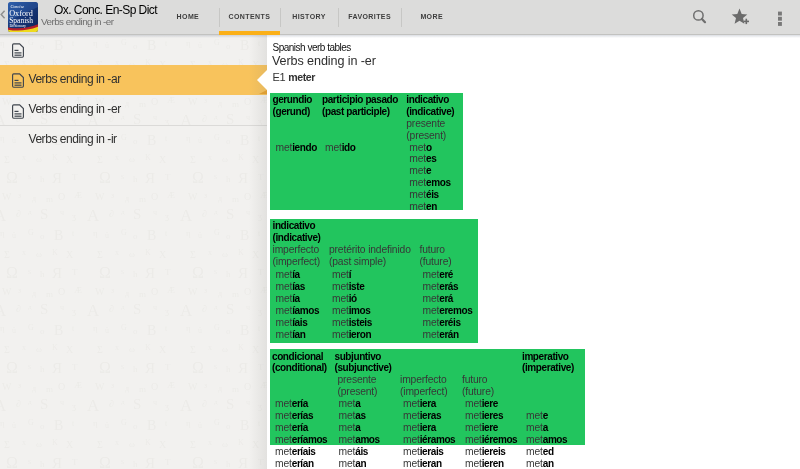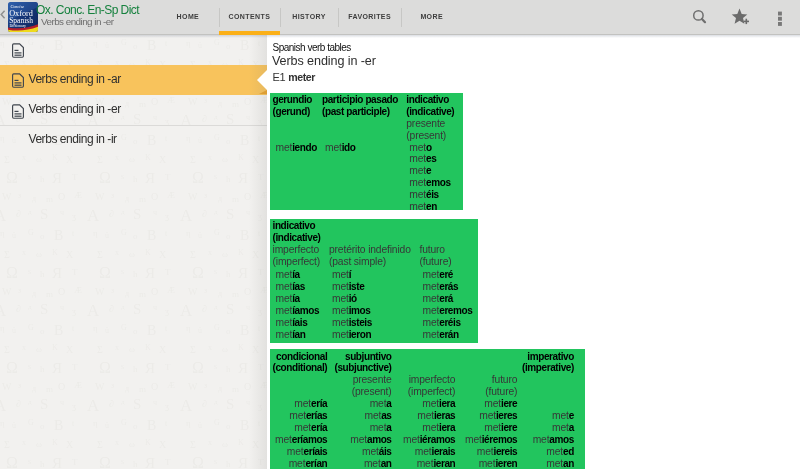--- a/index.html
+++ b/index.html
@@ -1,42 +1,42 @@
 <!DOCTYPE html>
 <html><head>
 <meta charset="utf-8">
 <style>
   html,body{margin:0;padding:0;}
   body{width:800px;height:469px;overflow:hidden;font-family:"Liberation Sans",sans-serif;}
   #page{position:relative;width:800px;height:469px;background:#fff;overflow:hidden;}
   .abs{position:absolute;}
   
   #bar{left:0;top:0;width:800px;height:34px;background:#dcdcdb;border-bottom:1px solid #c2c2c0;}
-  #title{left:36px;top:4.3px;font-size:12px;line-height:13px;color:#15803d;letter-spacing:-0.55px;white-space:nowrap;}
+  #title{left:54px;top:4.3px;font-size:12px;line-height:13px;color:#000000;letter-spacing:-0.55px;white-space:nowrap;}
   #subtitle{left:41px;top:17.2px;font-size:9.9px;line-height:10px;color:#6d6d6d;letter-spacing:-0.55px;white-space:nowrap;}
   .tabdiv{top:8px;width:1px;height:19px;background:#c7c7c5;}
   .tablab{top:12.2px;height:9px;font-size:7px;font-weight:bold;letter-spacing:0.4px;color:#3d3d3d;text-align:center;line-height:9px;}
   #underline{left:218.8px;top:30.5px;width:61.2px;height:4px;background:#fbb018;}
   
   #sidebar{left:0;top:35px;width:267px;height:434px;background:#f2f1ef;overflow:hidden;}
   .rowdiv{left:0;width:267px;height:1px;background:#dbdad8;}
   .rowtxt{left:28.5px;font-size:12px;letter-spacing:-0.45px;color:#2f2f2f;line-height:12px;white-space:nowrap;margin-top:28px;}
   .docic{left:10.5px;}
   #selrow{left:0;top:30.2px;width:267px;height:29.4px;background:#f8c35c;}
   #notch{left:257px;top:34.7px;width:0;height:0;border-top:10.4px solid transparent;border-bottom:10.4px solid transparent;border-right:10.3px solid #ffffff;}
   #fold{left:259px;top:55.1px;width:0;height:0;border-bottom:4.5px solid #dd9e35;border-left:8px solid transparent;}
   #edgeshadow{left:249px;top:0;width:18px;height:434px;background:linear-gradient(to right, rgba(120,120,115,0) 0%, rgba(120,120,115,0.13) 100%);}
   
   #h1{left:272.5px;top:40.8px;font-size:10px;font-weight:normal;color:#111;letter-spacing:-0.5px;line-height:13px;white-space:nowrap;}
   #h2{left:272px;top:54.6px;font-size:12.6px;color:#2e2e2e;letter-spacing:-0.1px;line-height:13px;white-space:nowrap;}
   #h3{left:272.5px;top:70.9px;font-size:11px;color:#333;letter-spacing:-0.3px;line-height:13px;white-space:nowrap;}
   .blk{background:#22c55e;}
   #blk1{left:270px;top:92.5px;width:192.5px;height:117.5px;}
   #blk2{left:270px;top:218.7px;width:207.5px;height:124px;}
-  #blk3{left:270px;top:349px;width:314.5px;height:120px;text-align:right;}
+  #blk3{left:270px;top:349px;width:314.5px;height:96px;}
   .col{position:absolute;top:1.5px;font-size:10.3px;line-height:11.9px;color:#373737;letter-spacing:-0.15px;white-space:nowrap;}
   .col div{height:11.9px;}
   .col b{color:#000;font-size:10px;letter-spacing:-0.4px;}
   .fi{padding-left:3px;}
   #blk2 .col{line-height:12.1px;}
   #blk2 .col div{height:12.1px;}
 </style>
 </head>
 <body>
 <div id="page">

